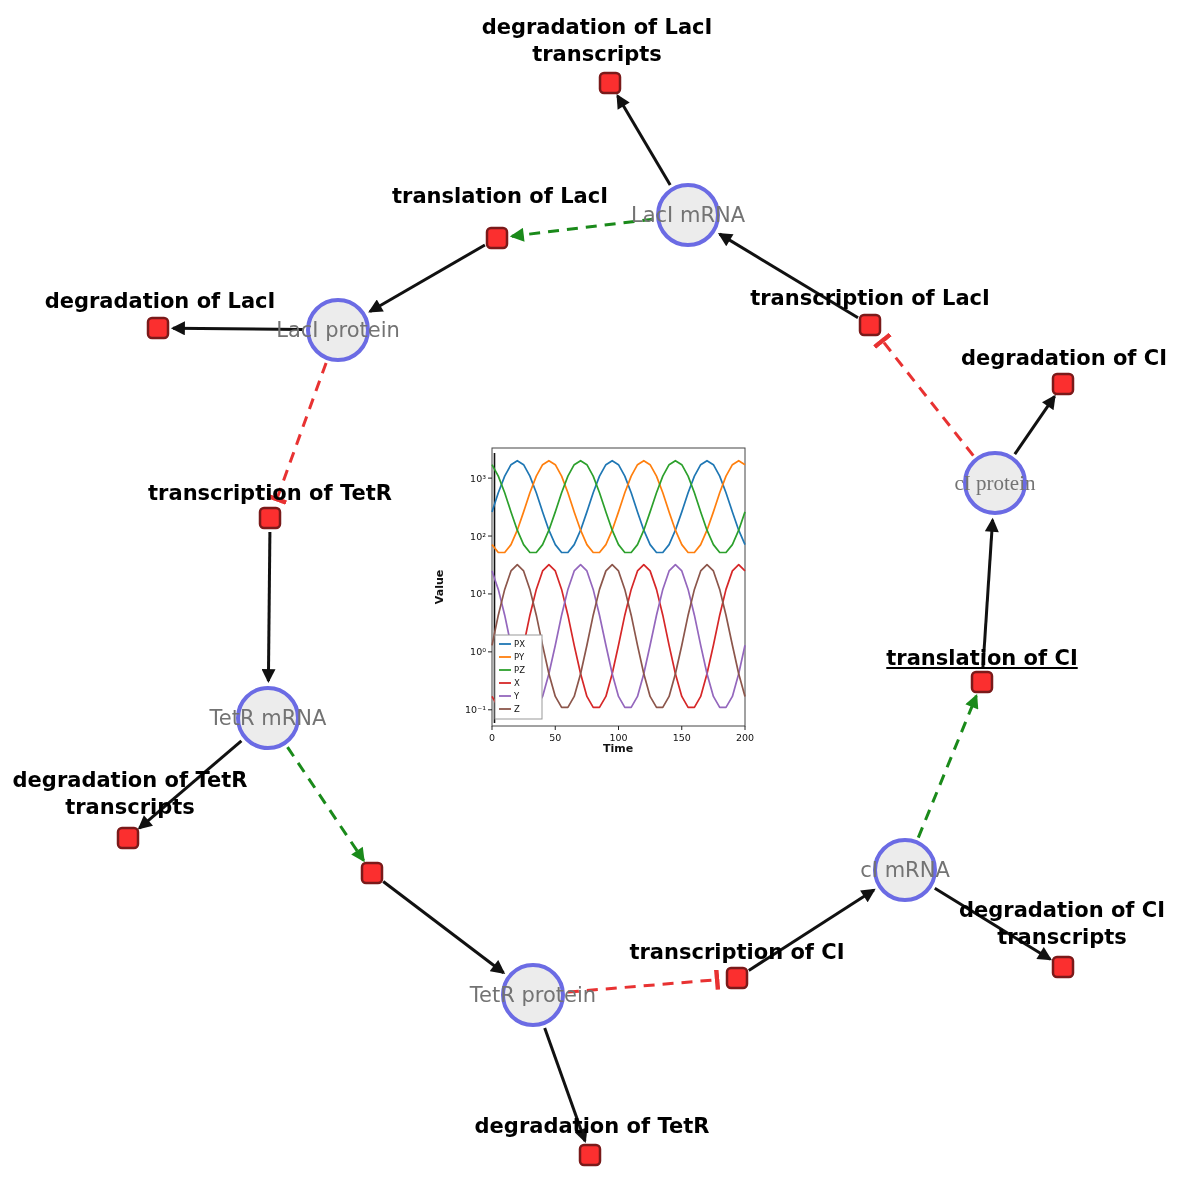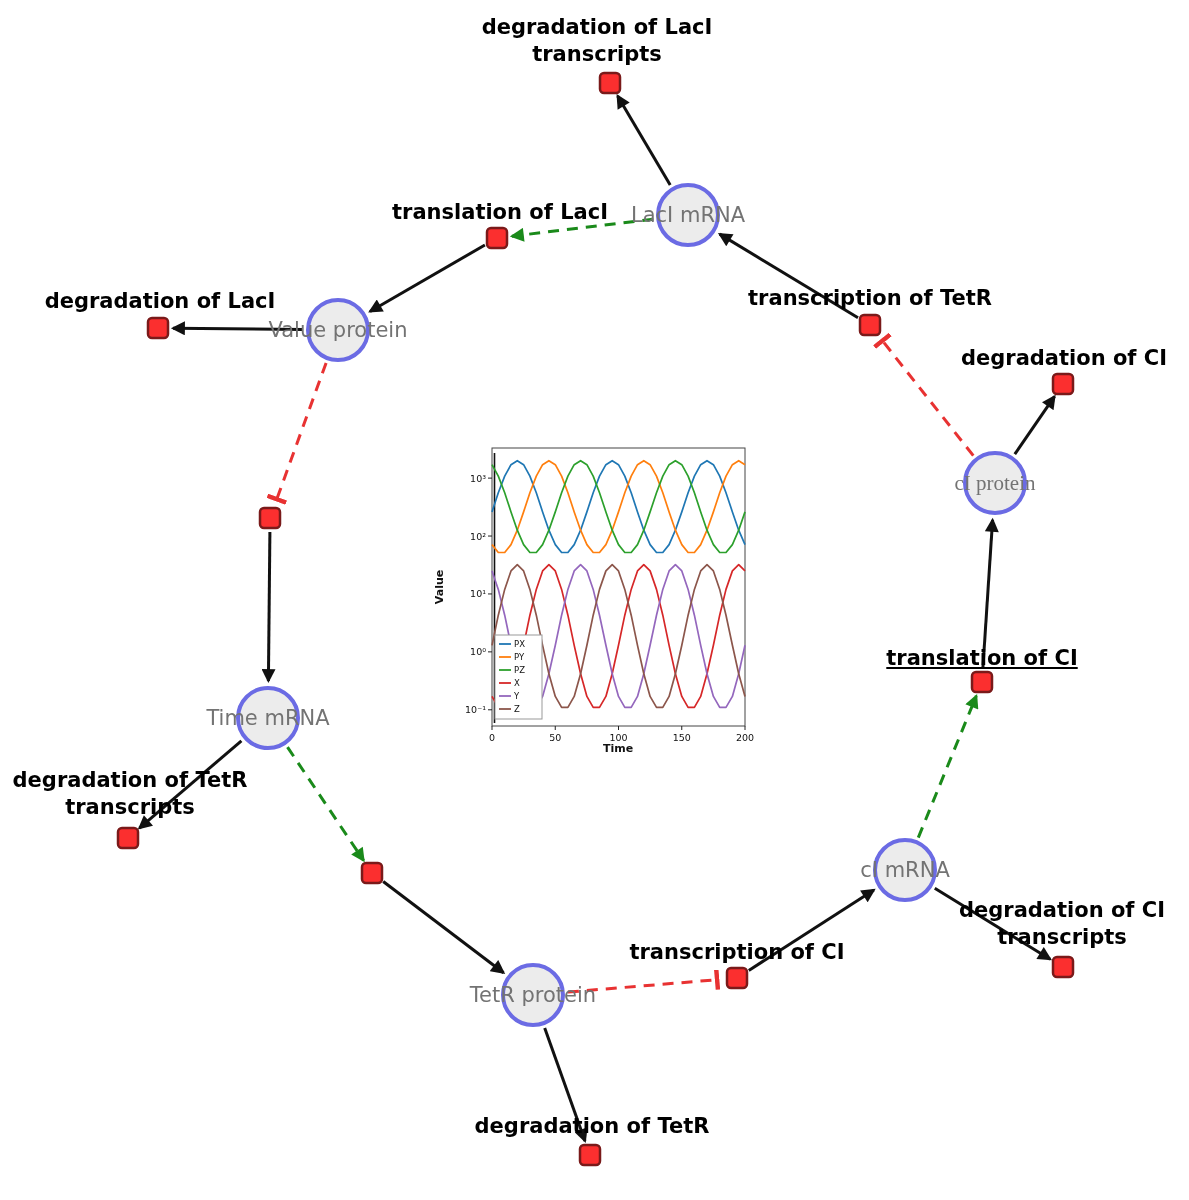--- a/index.html
+++ b/index.html
@@ -74,52 +74,55 @@
       <circle cx="533" cy="995" r="30" fill="#ececec" stroke="#6b6be4" stroke-width="4"></circle>
       <circle cx="905" cy="870" r="30" fill="#ececec" stroke="#6b6be4" stroke-width="4"></circle>
       <circle cx="995" cy="483" r="30" fill="#ececec" stroke="#6b6be4" stroke-width="4"></circle>
     </svg>
 
   <div id="labels">
       <div class="rlabel" style="left: 597px; top: 14px;">
         <div>degradation of LacI</div>
         <div>transcripts</div>
       </div>
-      <div class="rlabel" style="left: 500px; top: 199px;">
+      <div class="rlabel" style="left: 500px; top: 183px;">
         <div>translation of LacI</div>
       </div>
       <div class="rlabel" style="left: 160px; top: 288px;">
         <div>degradation of LacI</div>
       </div>
       <div class="rlabel" style="left: 870px; top: 285px;">
-        <div>transcription of TetR</div>
+        <div>transcription of LacI</div>
       </div>
       <div class="rlabel" style="left: 1064px; top: 345px;">
         <div>degradation of CI</div>
+      </div>
+      <div class="rlabel" style="left: 270px; top: 480px;">
+        <div>transcription of TetR</div>
       </div>
       <div class="rlabel" style="left: 982px; top: 645px; text-decoration: underline;">
         <div>translation of CI</div>
       </div>
       <div class="rlabel" style="left: 130px; top: 767px;">
         <div>degradation of TetR</div>
         <div>transcripts</div>
       </div>
       <div class="rlabel" style="left: 737px; top: 939px;">
         <div>transcription of CI</div>
       </div>
       <div class="rlabel" style="left: 1062px; top: 897px;">
         <div>degradation of CI</div>
         <div>transcripts</div>
       </div>
       <div class="rlabel" style="left: 592px; top: 1113px;">
         <div>degradation of TetR</div>
       </div>
       <div class="slabel" style="left: 688px; top: 215px;">LacI mRNA</div>
-      <div class="slabel" style="left: 338px; top: 330px;">Value protein</div>
-      <div class="slabel" style="left: 268px; top: 718px;">Time mRNA</div>
+      <div class="slabel" style="left: 338px; top: 330px;">LacI protein</div>
+      <div class="slabel" style="left: 268px; top: 718px;">TetR mRNA</div>
       <div class="slabel" style="left: 533px; top: 995px;">TetR protein</div>
       <div class="slabel" style="left: 905px; top: 870px;">cI mRNA</div>
       <div class="slabel" style="left: 995px; top: 483px; font-family: Liberation Serif, serif;">cI protein</div>
     </div>
 
   <div id="chart-wrap">
     <svg id="chart-svg" width="340" height="322">
       <text transform="translate(15,149) rotate(-90)" text-anchor="middle" font-size="11" font-weight="bold" fill="#111">Value</text>
       <text x="190" y="314" text-anchor="middle" font-size="11" font-weight="bold" fill="#111">Time</text>
     <g>

